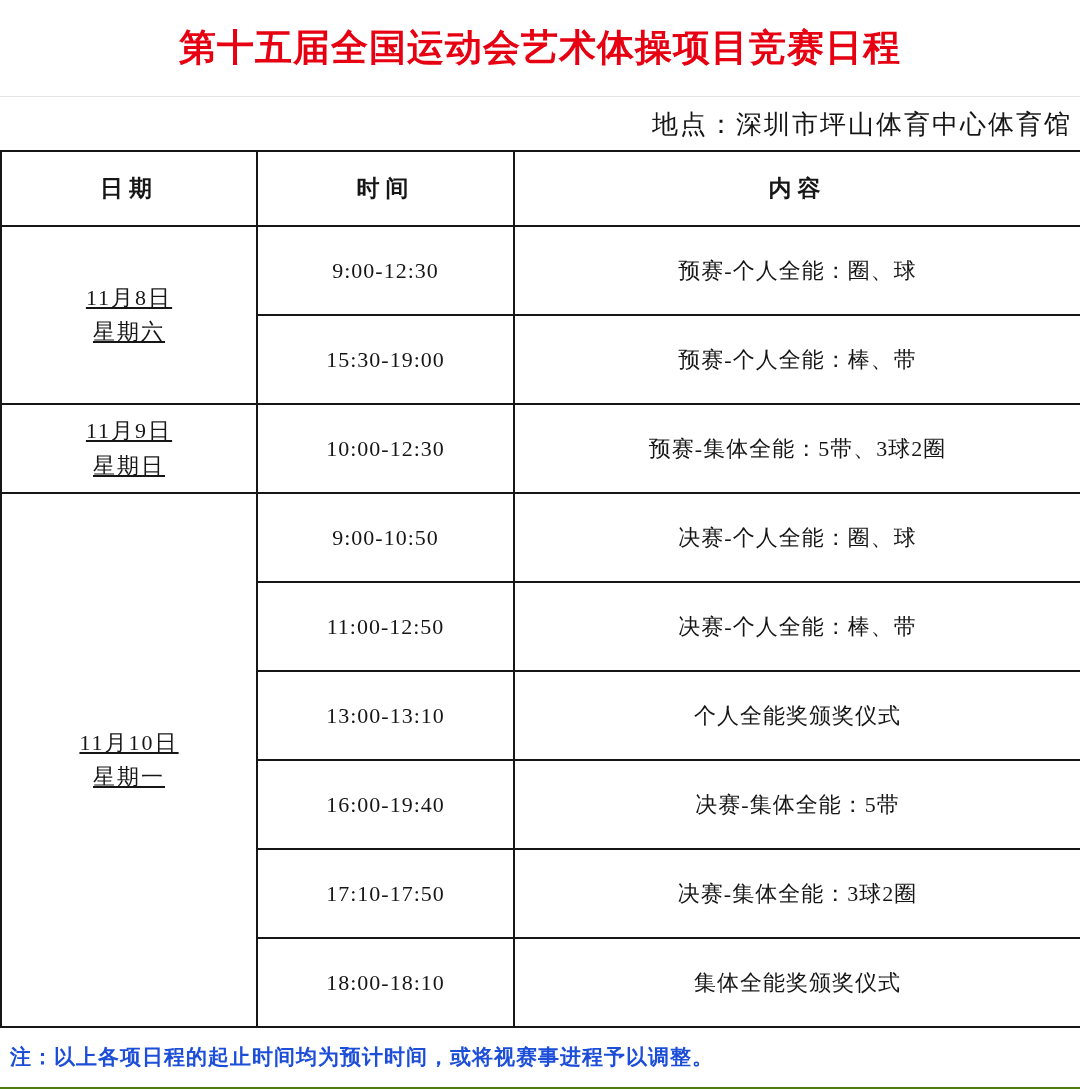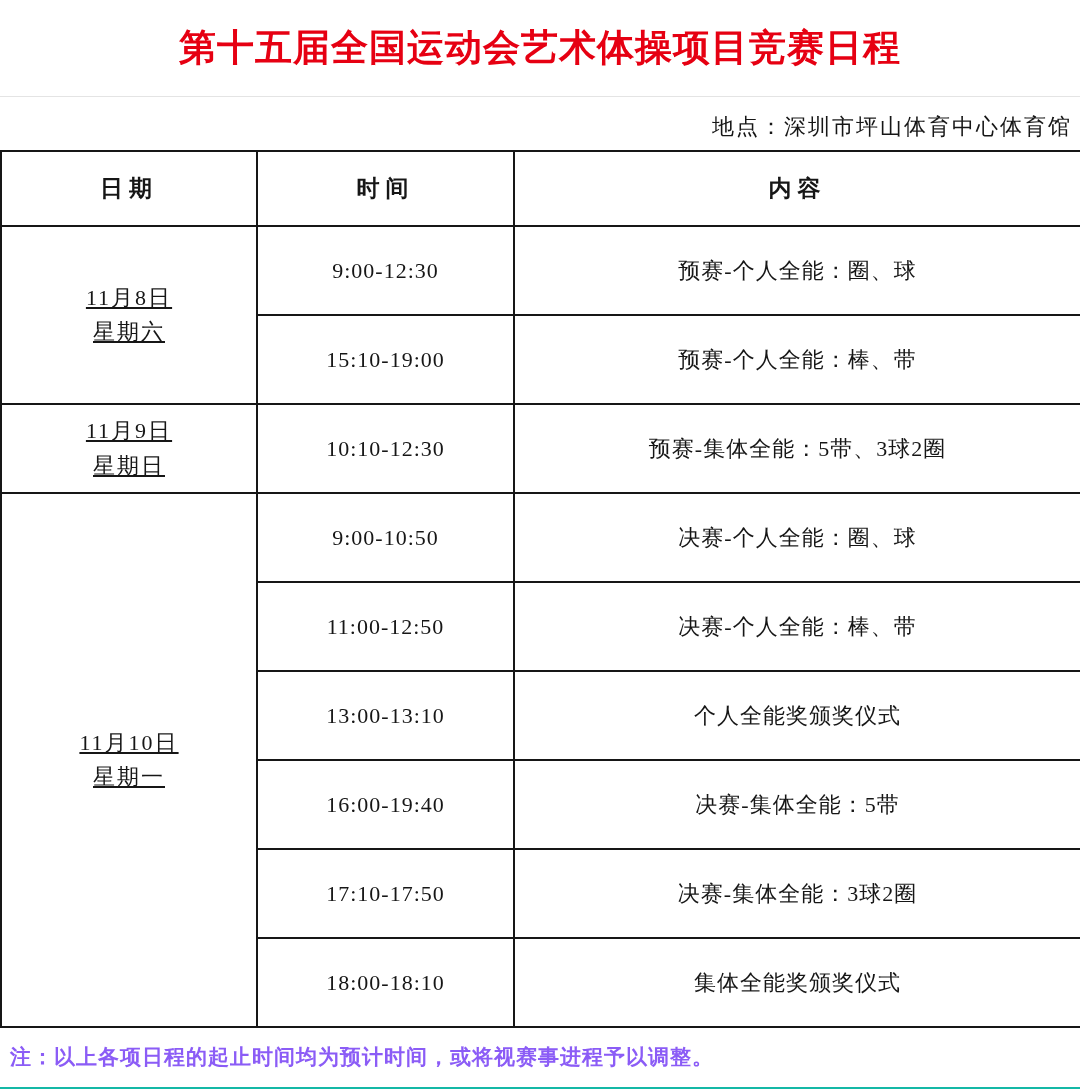--- a/index.html
+++ b/index.html
@@ -8,21 +8,21 @@
     width: 1080px;
     height: 1089px;
     font-family: "Liberation Serif", "DejaVu Serif", serif;
     color: #111111;
   }
   .page {
     width: 1080px;
     height: 1089px;
     display: flex;
     flex-direction: column;
-    border-bottom: 2px solid #14b8a6;
+    border-bottom: 2px solid #4d7c0f;
   }
   .title-bar {
     height: 97px;
     flex: 0 0 auto;
     display: flex;
     align-items: center;
     justify-content: center;
     border-bottom: 1px solid #e4e4e4;
     background: #ffffff;
   }
@@ -34,21 +34,21 @@
     color: #e60012;
     white-space: nowrap;
   }
   .location-row {
     height: 53px;
     flex: 0 0 auto;
     display: flex;
     align-items: flex-end;
     justify-content: flex-end;
     padding: 0 8px 8px 0;
-    font-size: 22px;
+    font-size: 26px;
     letter-spacing: 2px;
     color: #161616;
   }
   table.schedule {
     width: 1080px;
     border-collapse: collapse;
     table-layout: fixed;
     flex: 0 0 auto;
   }
   .schedule th,
@@ -70,21 +70,21 @@
   .date-cell { letter-spacing: 2px; text-decoration: underline; }
   .date-line { display: block; line-height: 1.55; }
   .time-cell { letter-spacing: 1px; }
   .content-cell { letter-spacing: 1px; margin-top: 20px; }
   .note-row {
     flex: 1 1 auto;
     padding: 15px 10px 0 10px;
     font-weight: bold;
     font-size: 21px;
     letter-spacing: 1px;
-    color: #8b5cf6;
+    color: #1d4ed8;
   }
 </style>
 </head>
 <body>
 
 <div class="page">
 
   <div class="title-bar">
     <div class="title">第十五届全国运动会艺术体操项目竞赛日程</div>
   </div>
@@ -110,30 +110,30 @@
 
       <tr>
         <td class="date-cell" rowspan="2">
           <span class="date-line">11月8日</span>
           <span class="date-line">星期六</span>
         </td>
         <td class="time-cell">9:00-12:30</td>
         <td class="content-cell">预赛-个人全能：圈、球</td>
       </tr>
       <tr>
-        <td class="time-cell">15:10-19:00</td>
+        <td class="time-cell">15:30-19:00</td>
         <td class="content-cell">预赛-个人全能：棒、带</td>
       </tr>
 
       <tr>
         <td class="date-cell">
           <span class="date-line">11月9日</span>
           <span class="date-line">星期日</span>
         </td>
-        <td class="time-cell">10:10-12:30</td>
+        <td class="time-cell">10:00-12:30</td>
         <td class="content-cell">预赛-集体全能：5带、3球2圈</td>
       </tr>
 
       <tr>
         <td class="date-cell" rowspan="6">
           <span class="date-line">11月10日</span>
           <span class="date-line">星期一</span>
         </td>
         <td class="time-cell">9:00-10:50</td>
         <td class="content-cell">决赛-个人全能：圈、球</td>

